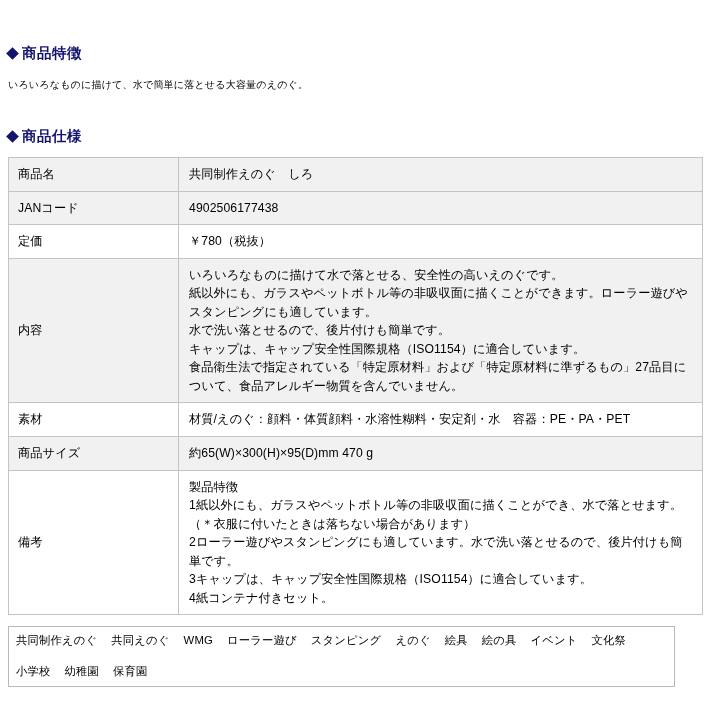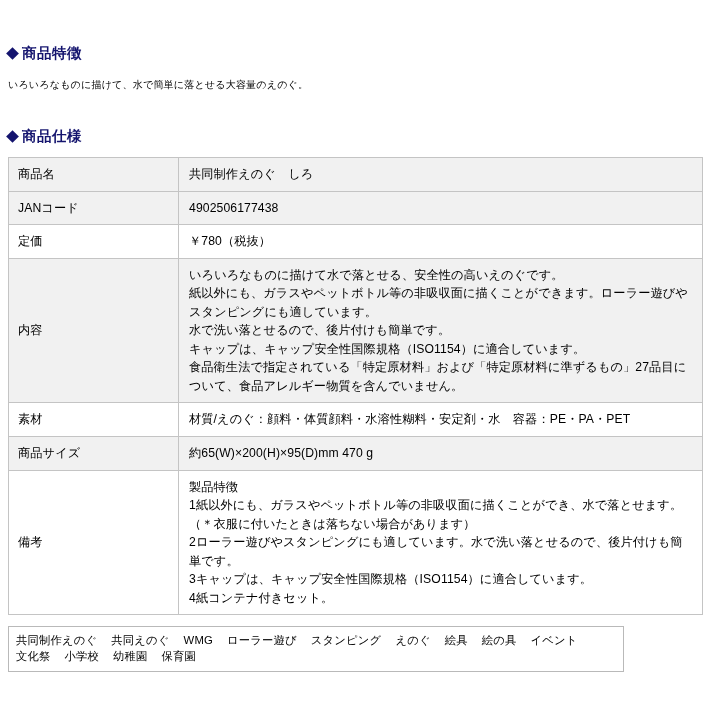--- a/index.html
+++ b/index.html
@@ -75,28 +75,28 @@
     white-space: nowrap;
   }
   .spec-table tr.shaded td { background: #f1f1f1; }
   .spec-table tr.plain  td { background: #ffffff; }
   .spec-table td.value { padding-left: 10px; }
   .multiline { white-space: pre-line; margin-top: 25px; }
 
   
   .tag-strip {
     margin-top: 11px;
-    width: 616px;
+    width: 667px;
     border: 1px solid #b9b9b9;
     background: #ffffff;
     padding: 6px 7px;
     display: flex;
     flex-wrap: wrap;
     align-items: center;
-    gap: 0 14px;
+    gap: 15px 14px;
     font-size: 11.3px;
     line-height: 1.4;
     letter-spacing: 0.2px;
   }
   .tag-item { white-space: nowrap; color: #000; }
 </style>
 </head>
 <body>
 
 <div class="page">
@@ -134,21 +134,21 @@
 水で洗い落とせるので、後片付けも簡単です。
 キャップは、キャップ安全性国際規格（ISO1154）に適合しています。
 食品衛生法で指定されている「特定原材料」および「特定原材料に準ずるもの」27品目について、食品アレルギー物質を含んでいません。</td>
       </tr>
       <tr class="plain">
         <td class="label">素材</td>
         <td class="value multiline">材質/えのぐ：顔料・体質顔料・水溶性糊料・安定剤・水　容器：PE・PA・PET</td>
       </tr>
       <tr class="shaded">
         <td class="label">商品サイズ</td>
-        <td class="value multiline">約65(W)×200(H)×95(D)mm 470 g</td>
+        <td class="value multiline">約65(W)×300(H)×95(D)mm 470 g</td>
       </tr>
       <tr class="plain">
         <td class="label">備考</td>
         <td class="value multiline">製品特徴
 1紙以外にも、ガラスやペットボトル等の非吸収面に描くことができ、水で落とせます。
 （＊衣服に付いたときは落ちない場合があります）
 2ローラー遊びやスタンピングにも適しています。水で洗い落とせるので、後片付けも簡単です。
 3キャップは、キャップ安全性国際規格（ISO1154）に適合しています。
 4紙コンテナ付きセット。</td>
       </tr>

